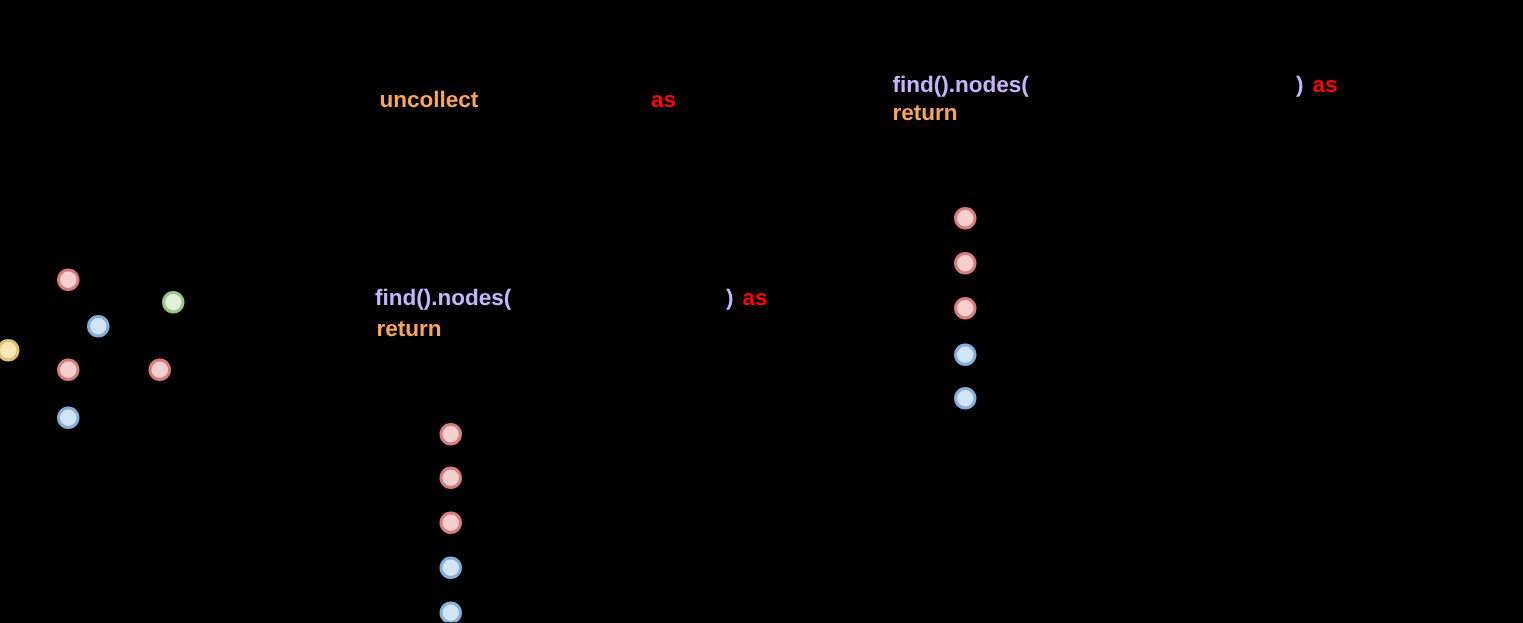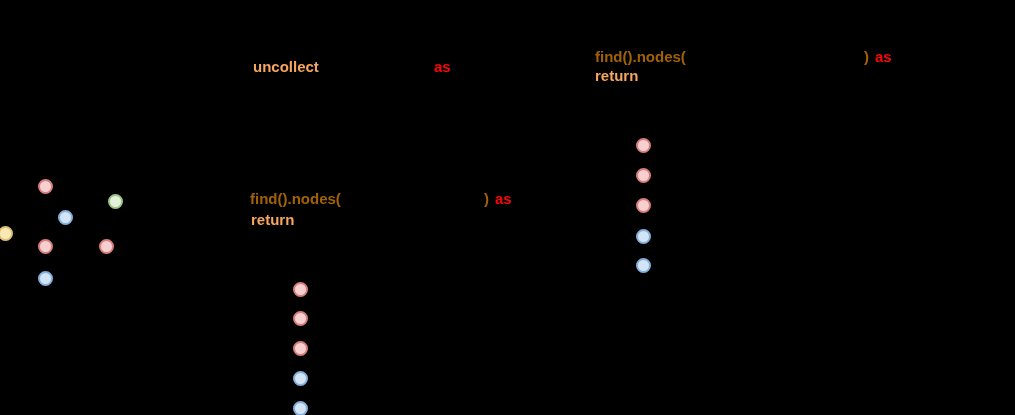--- a/index.html
+++ b/index.html
@@ -16,21 +16,21 @@
     font-family: "Liberation Sans", sans-serif;
   }
   .code {
     position: absolute;
     font-weight: 700;
     font-size: 15px;
     line-height: 17px;
     white-space: pre;
     letter-spacing: 0px;
   }
-  .kw-green  { color: #a16207; }
+  .kw-green  { color: #c4b5fd; }
   .kw-red    { color: #fb0606; }
   .kw-orange { color: #f7a55f; }
   .dot {
     position: absolute;
     width: 11px;
     height: 11px;
     border-radius: 50%;
     border: 2px solid #000;
     box-sizing: content-box;
   }

